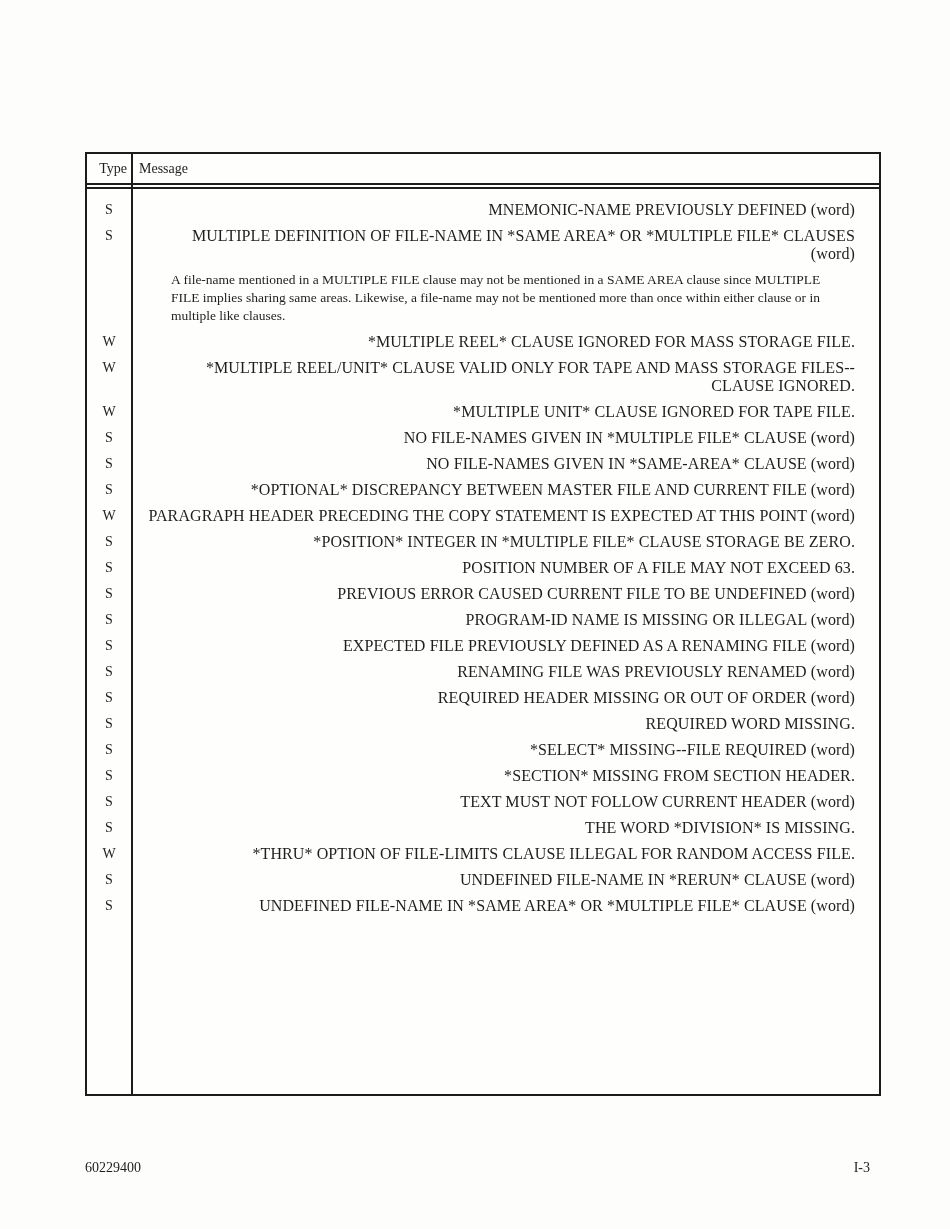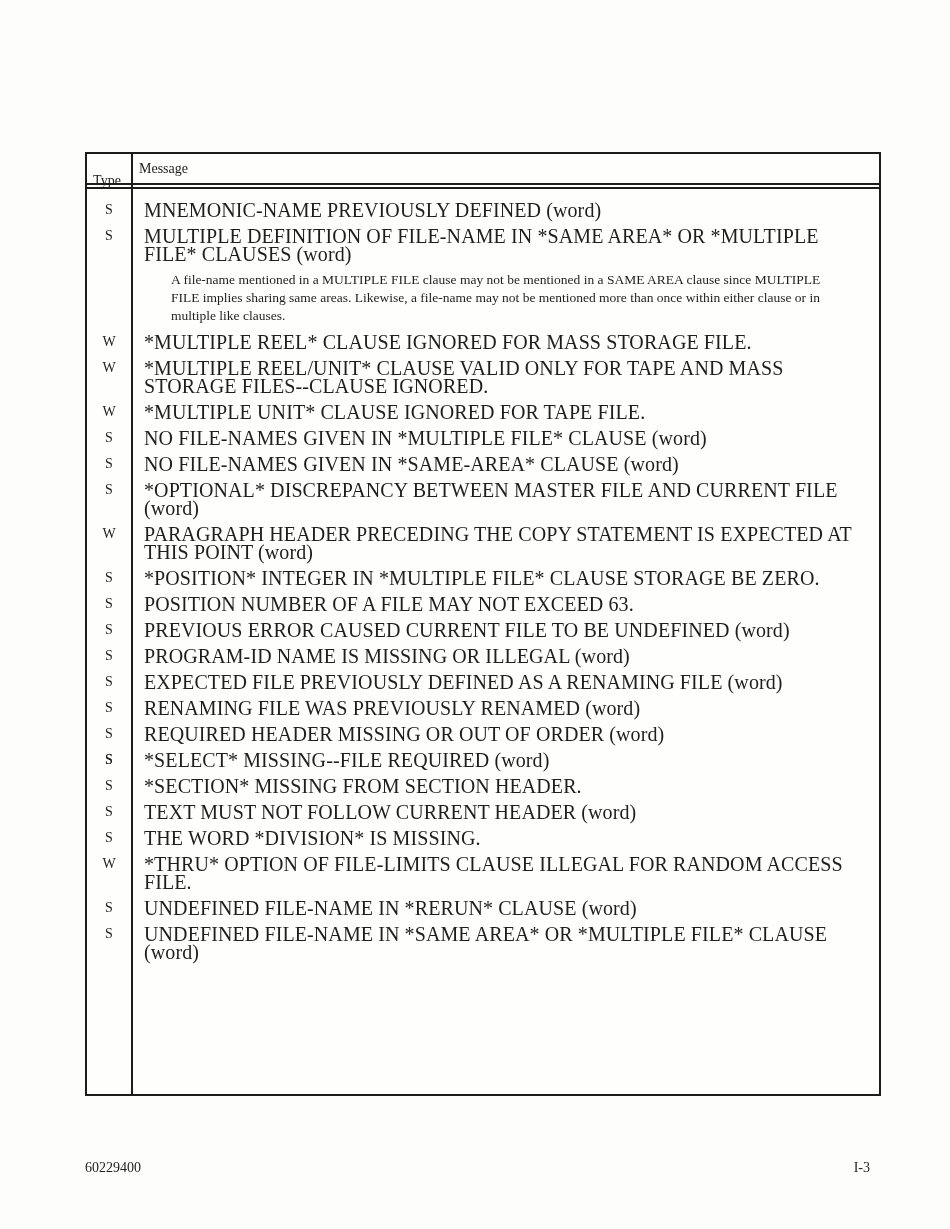--- a/index.html
+++ b/index.html
@@ -27,23 +27,23 @@
     left: 44px; top: 0; bottom: 0;
     width: 2px;
     background: #1c1c1c;
   }
   .thead {
     height: 31px;
     border-bottom: 2px solid #1c1c1c;
     position: relative;
   }
   .th-type {
-    position: absolute; left: 0; top: 19px;
+    position: absolute; left: 0; top: 7px;
     width: 40px;
-    text-align: center;
+    text-align: right;
     font-size: 14px;
   }
   .th-msg {
     position: absolute; left: 52px; top: 7px;
     font-size: 14px;
   }
   .rule2 {
     height: 2px;
     background: #1c1c1c;
     margin-top: 2px;
@@ -55,23 +55,24 @@
   .cell-type {
     position: absolute; left: 0; top: 0;
     width: 44px;
     text-align: center;
     font-size: 14px;
     line-height: 18px;
   }
   .cell-msg {
     margin-left: 57px;
     margin-right: 24px;
-    font-size: 20px;
+    font-size: 16px;
     line-height: 18px;
     letter-spacing: 0.1px;
+    text-align: right;
   }
   .note {
     margin-left: 84px;
     margin-right: 34px;
     margin-top: 8px;
     margin-bottom: 3px;
     font-size: 13.5px;
     line-height: 18px;
   }
   .footer {
@@ -155,20 +156,21 @@
         <div class="row">
           <div class="cell-type">S</div>
           <div class="cell-msg">RENAMING FILE WAS PREVIOUSLY RENAMED (word)</div>
         </div>
         <div class="row">
           <div class="cell-type">S</div>
           <div class="cell-msg">REQUIRED HEADER MISSING OR OUT OF ORDER (word)</div>
         </div>
         <div class="row">
           <div class="cell-type">S</div>
+          <div class="cell-msg">REQUIRED WORD MISSING.</div>
         </div>
         <div class="row">
           <div class="cell-type">S</div>
           <div class="cell-msg">*SELECT* MISSING--FILE REQUIRED (word)</div>
         </div>
         <div class="row">
           <div class="cell-type">S</div>
           <div class="cell-msg">*SECTION* MISSING FROM SECTION HEADER.</div>
         </div>
         <div class="row">

